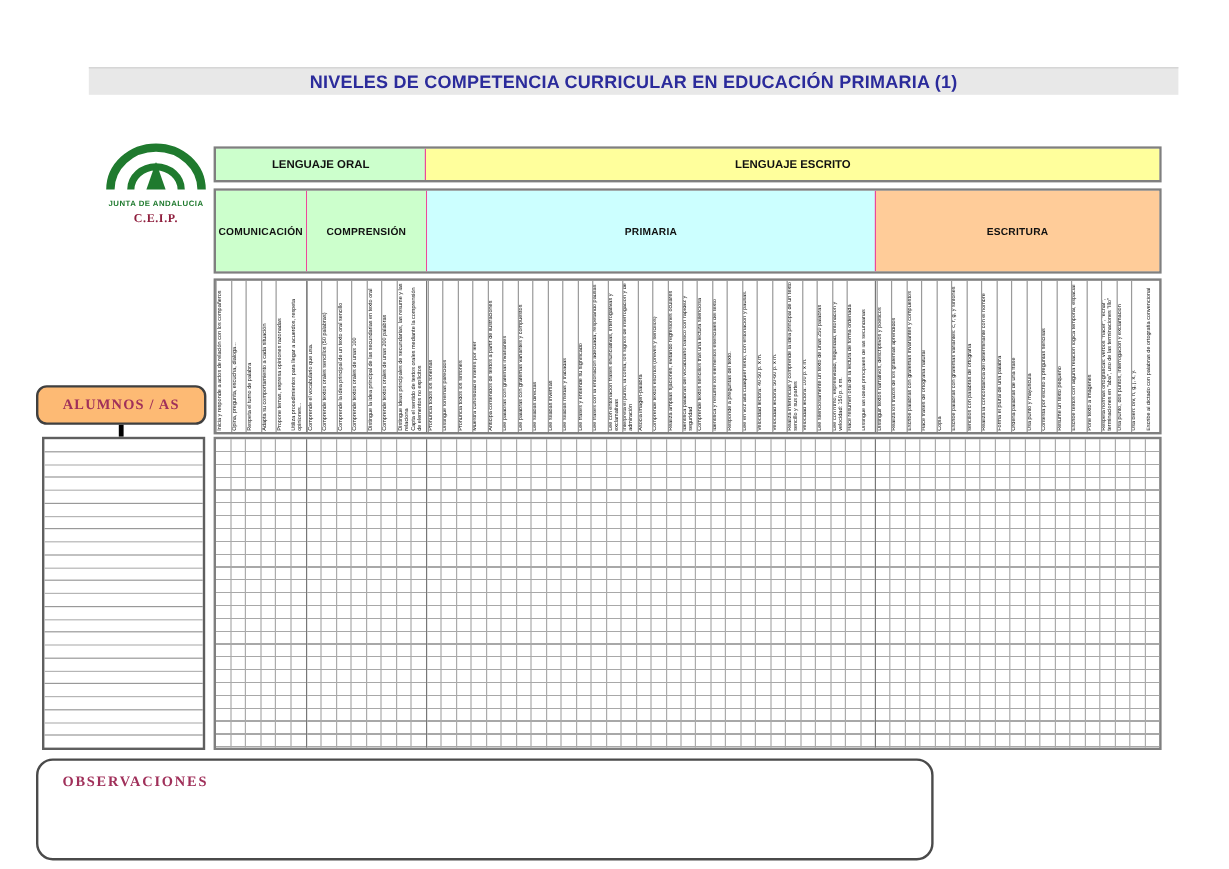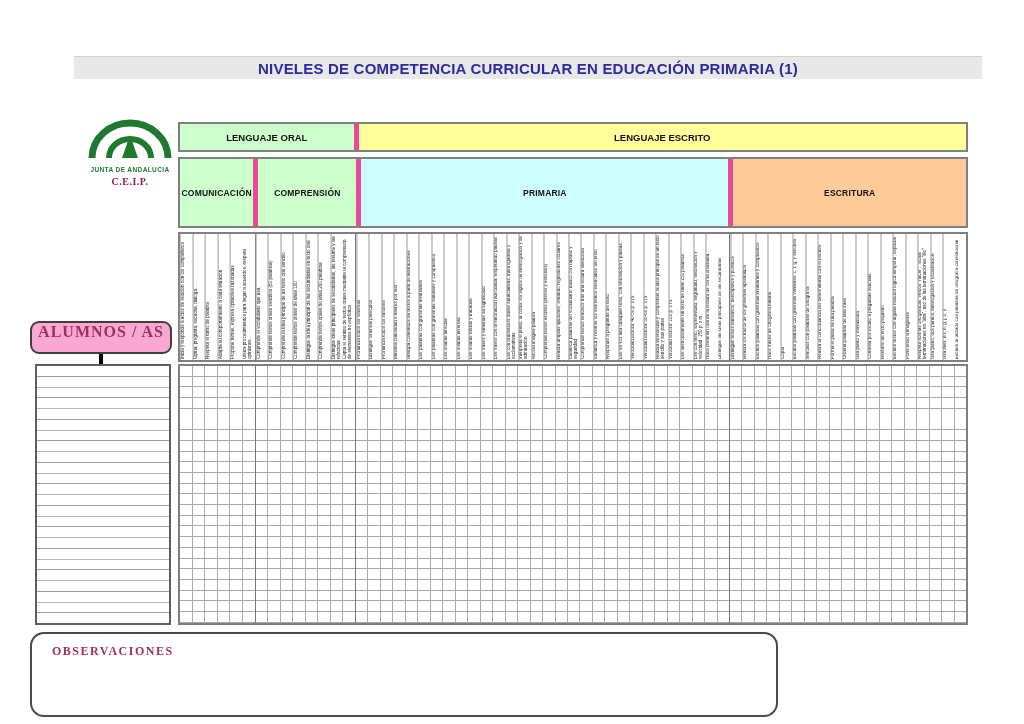--- a/index.html
+++ b/index.html
@@ -16,21 +16,21 @@
   }
 
   #logo{position:absolute;left:84px;top:117px;width:92px;text-align:center;}
   .logo-org{color:#1f7a2e;font-size:6.5px;font-weight:bold;letter-spacing:0.4px;margin-top:1px;white-space:nowrap;}
   .logo-ceip{color:#8f1f3e;font-size:10px;font-weight:bold;font-family:"Liberation Serif",serif;margin-top:3px;letter-spacing:0.5px;}
 
   .hrow{position:absolute;left:178px;width:790px;display:flex;border:2px solid #7f7f7f;background:#fff;}
   #row1{top:122px;height:30px;}
   #row2{top:157px;height:71px;}
   .hcell{
-    border-right:5px solid #ec4899;display:flex;align-items:center;justify-content:center;
+    border-right:1px solid #ec4899;display:flex;align-items:center;justify-content:center;
     font-weight:bold;color:#111;overflow:hidden;
   }
   .hcell:last-child{border-right:none;}
   #row1 .hcell{font-size:9.5px;}
   #row2 .hcell{font-size:8.5px;letter-spacing:0.2px;}
 
   #vstrip{
     position:absolute;left:178px;top:232px;width:790px;height:130px;
     display:flex;border:2px solid #7f7f7f;background:#fff;
   }
@@ -39,24 +39,24 @@
   .vcell{
     flex:1 1 0;min-width:0;border-right:1px solid #9a9a9a;
     writing-mode:vertical-rl;transform:rotate(180deg);
     font-size:4.6px;line-height:1.08;color:#111;
     overflow:hidden;padding:1px 0;
   }
   .vcell:last-child{border-right:none;}
 
   #alumnos{
     position:absolute;left:30px;top:321px;width:142px;height:33px;
-    border:2px solid #3f3f3f;border-radius:9px;background:#f9a8d4;
-    display:flex;justify-content:center;
+    border:2px solid #3f3f3f;border-radius:9px;background:#fdba74;
+    display:flex;align-items:center;justify-content:center;
     color:#a0305a;font-family:"Liberation Serif",serif;font-weight:bold;
-    font-size:16px;letter-spacing:1px;
+    font-size:12px;letter-spacing:1px;
   }
   #connector{position:absolute;left:99px;top:354px;width:4px;height:10px;background:#000;}
 
   #names{
     position:absolute;left:35px;top:364px;width:136px;height:261px;
     border:2px solid #5f5f5f;display:flex;flex-direction:column;background:#fff;
   }
   .nrow{flex:1 1 0;border-bottom:1px solid #999;}
   .nrow:nth-child(even){border-bottom-color:#b5b5b5;}
   .nrow:last-child{border-bottom:none;}

